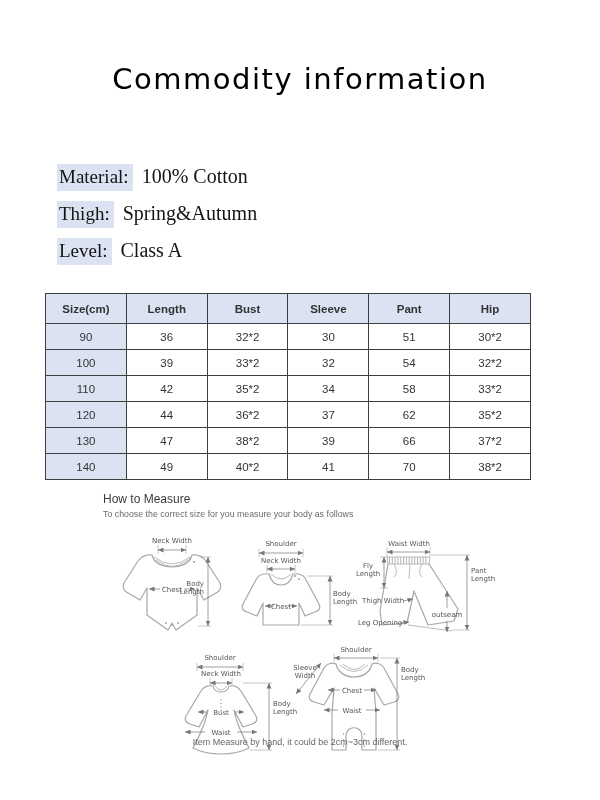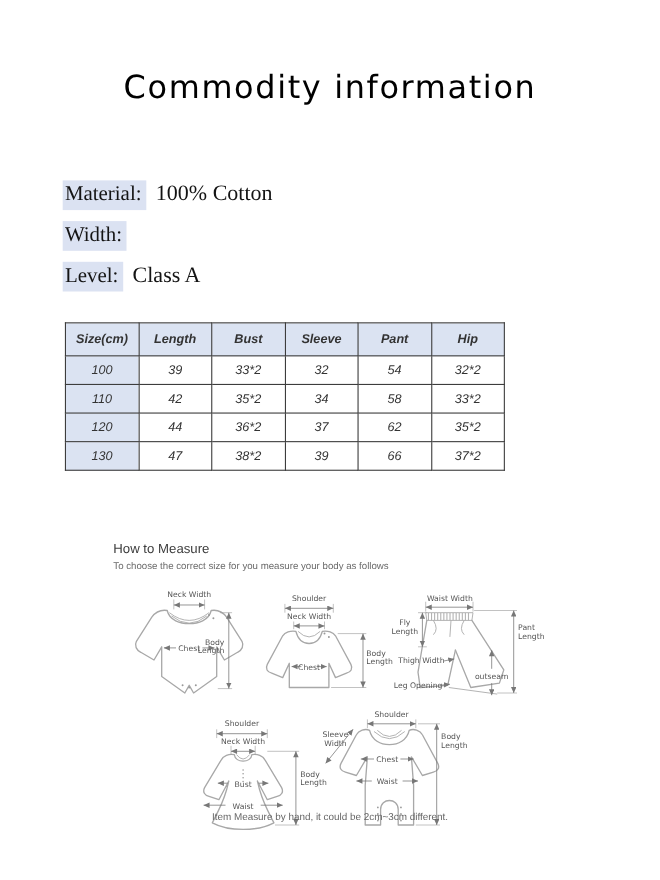--- a/index.html
+++ b/index.html
@@ -5,22 +5,22 @@
   html,body{margin:0;padding:0;background:#fff;}
   .page{position:relative;width:600px;height:800px;background:#fff;overflow:hidden;
         font-family:"Liberation Sans",sans-serif;}
   .title{position:absolute;top:62px;left:0;width:100%;margin:0;text-align:center;
          font-family:"DejaVu Sans",sans-serif;font-size:29px;font-weight:500;
          letter-spacing:1.5px;color:#000000;}
   .detail-row{position:absolute;left:57px;display:flex;align-items:baseline;
               font-family:"Liberation Serif",serif;color:#141414;}
   .detail-label{background:var(--highlight);font-size:19px;padding:2px 4px 3px 2px;}
   .detail-value{margin-left:9px;font-size:20px;}
-  .size-table{position:absolute;left:59px;top:293px;width:400px;border-collapse:collapse;
-              table-layout:fixed;font-style:italic;}
+  .size-table{position:absolute;left:45px;top:293px;width:486px;border-collapse:collapse;
+              table-layout:fixed;}
   .size-table th,.size-table td{border:1px solid var(--table_border);text-align:center;
               font-size:11.5px;color:#333;padding:0;}
   .size-table th{height:29px;background:var(--table_header_bg);font-weight:600;}
   .size-table td{height:25px;font-weight:400;background:#fff;}
   .size-table td.size-col{background:var(--table_header_bg);}
   .measure-heading{position:absolute;left:103px;top:492px;font-size:12px;color:#3c3c3c;}
   .measure-sub{position:absolute;left:103px;top:509px;font-size:8.8px;color:#6a6a6a;}
   .diag{position:absolute;}
   .diag text{font-family:"DejaVu Sans",sans-serif;font-size:7px;fill:#555;}
   .garment{stroke:#a8a8a8;stroke-width:1.2;fill:none;stroke-linejoin:round;stroke-linecap:round;}
@@ -48,40 +48,49 @@
 
 <div class="page">
 
   <h1 class="title">Commodity information</h1>
 
   <div class="detail-row" style="top:164px">
     <span class="detail-label">Material:</span>
     <span class="detail-value">100% Cotton</span>
   </div>
   <div class="detail-row" style="top:201px">
-    <span class="detail-label">Width:</span>
+    <span class="detail-label">Thigh:</span>
+    <span class="detail-value">Spring&amp;Autumn</span>
   </div>
   <div class="detail-row" style="top:238px">
     <span class="detail-label">Level:</span>
     <span class="detail-value">Class A</span>
   </div>
 
   <table class="size-table">
     <thead>
       <tr>
         <th>Size(cm)</th>
         <th>Length</th>
         <th>Bust</th>
         <th>Sleeve</th>
         <th>Pant</th>
         <th>Hip</th>
       </tr>
     </thead>
     <tbody>
       <tr>
+        <td class="size-col">90</td>
+        <td>36</td>
+        <td>32*2</td>
+        <td>30</td>
+        <td>51</td>
+        <td>30*2</td>
+      </tr>
+      <tr>
         <td class="size-col">100</td>
         <td>39</td>
         <td>33*2</td>
         <td>32</td>
         <td>54</td>
         <td>32*2</td>
       </tr>
       <tr>
         <td class="size-col">110</td>
         <td>42</td>
@@ -98,20 +107,28 @@
         <td>62</td>
         <td>35*2</td>
       </tr>
       <tr>
         <td class="size-col">130</td>
         <td>47</td>
         <td>38*2</td>
         <td>39</td>
         <td>66</td>
         <td>37*2</td>
+      </tr>
+      <tr>
+        <td class="size-col">140</td>
+        <td>49</td>
+        <td>40*2</td>
+        <td>41</td>
+        <td>70</td>
+        <td>38*2</td>
       </tr>
     </tbody>
   </table>
 
   <div class="measure-heading">How to Measure</div>
   <div class="measure-sub">To choose the correct size for you measure your body as follows</div>
 
   <svg class="diag" style="left:112px;top:533px" width="120" height="105">
     <g>
       <path class="garment" d="M40,22 C34,21 29,24 26,28 L12,50 C10,54 12,58 16,60 L28,67 L35,55 L35,82 L56,97 L60,90 L64,97 L85,82 L85,55 L92,67 L104,60 C108,58 110,54 108,50 L94,28 C91,24 86,21 80,22 C78,31 68,34 60,34 C52,34 42,31 40,22 Z"></path>

